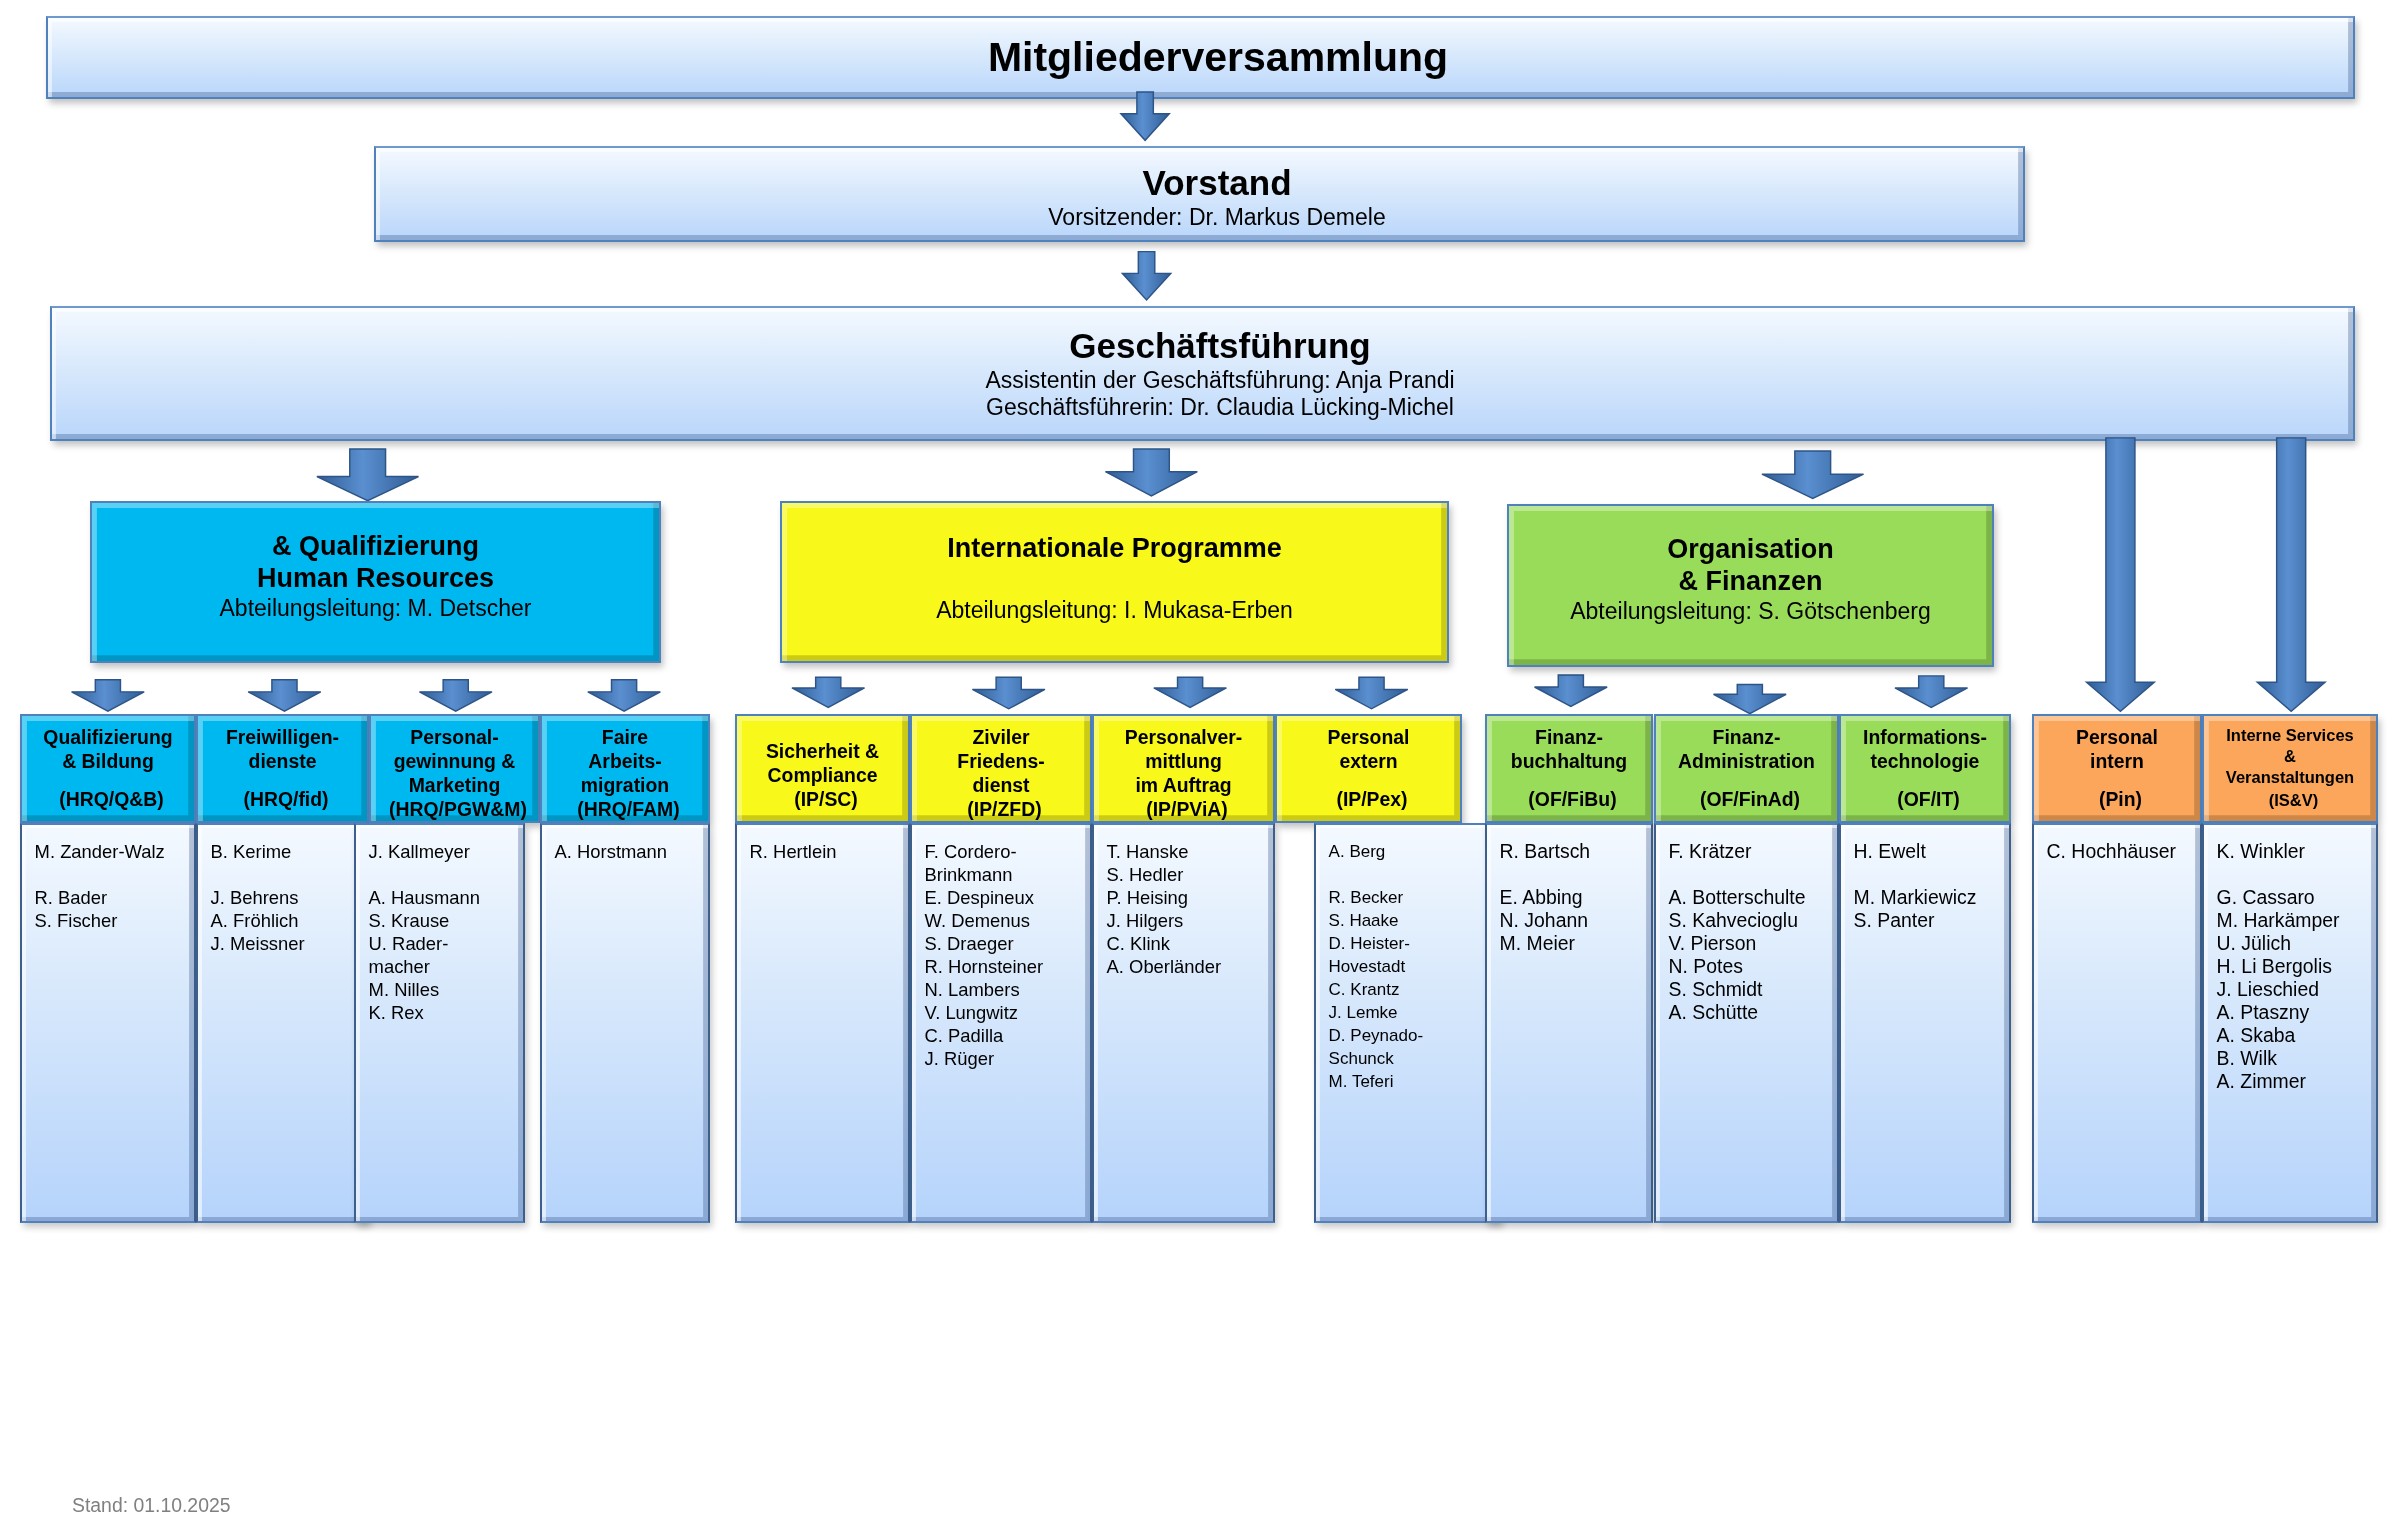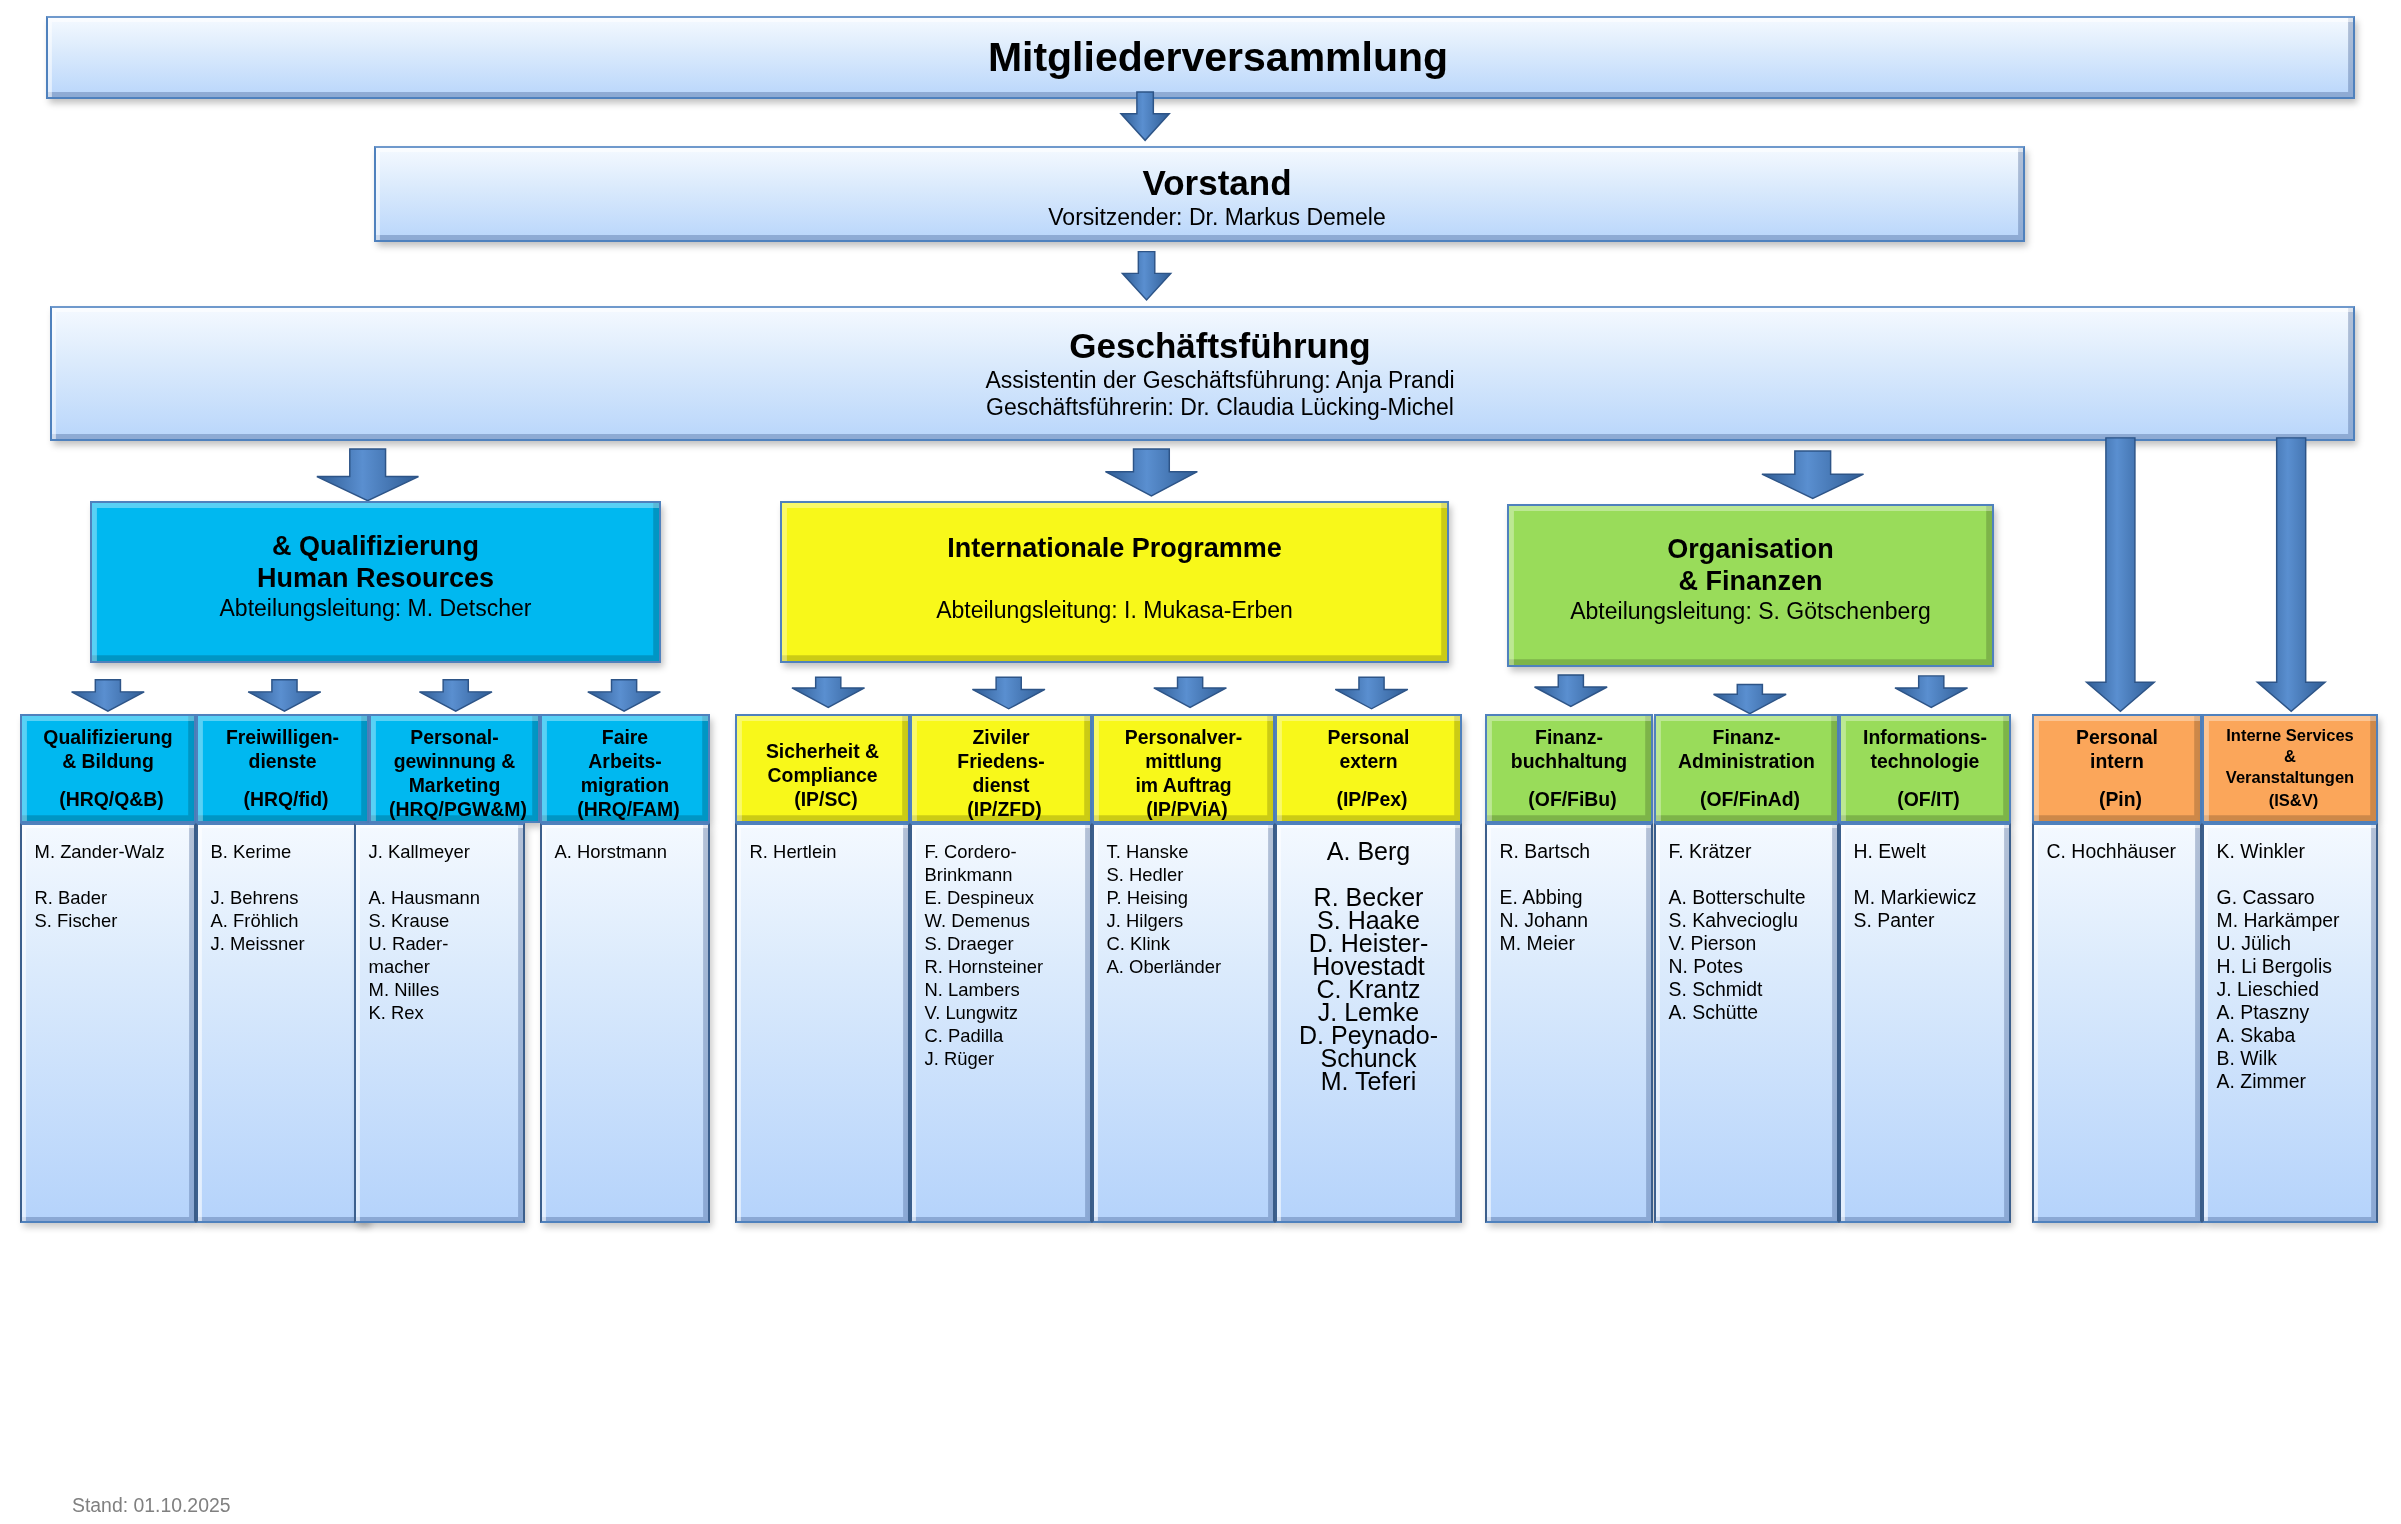--- a/index.html
+++ b/index.html
@@ -225,21 +225,21 @@
       <div>C. Klink</div>
       <div>A. Oberländer</div>
     </div>
     <div class="abs colorbox subhead yellow" style="left: 1275px; top: 714px; width: 187px; height: 109px;">
       <div>
         <div>Personal</div>
         <div>extern</div>
       </div>
       <div class="code">(IP/Pex)</div>
     </div>
-    <div class="abs body-col" style="left: 1275px; top: 823px; width: 187px; height: 400px; font-size: 25px; text-align: center;">
+    <div class="abs body-col" style="left: 1314px; top: 823px; width: 187px; height: 400px; font-size: 17px;">
       <div>A. Berg</div>
       <div class="gap"></div>
       <div>R. Becker</div>
       <div>S. Haake</div>
       <div>D. Heister-</div>
       <div>Hovestadt</div>
       <div>C. Krantz</div>
       <div>J. Lemke</div>
       <div>D. Peynado-</div>
       <div>Schunck</div>

